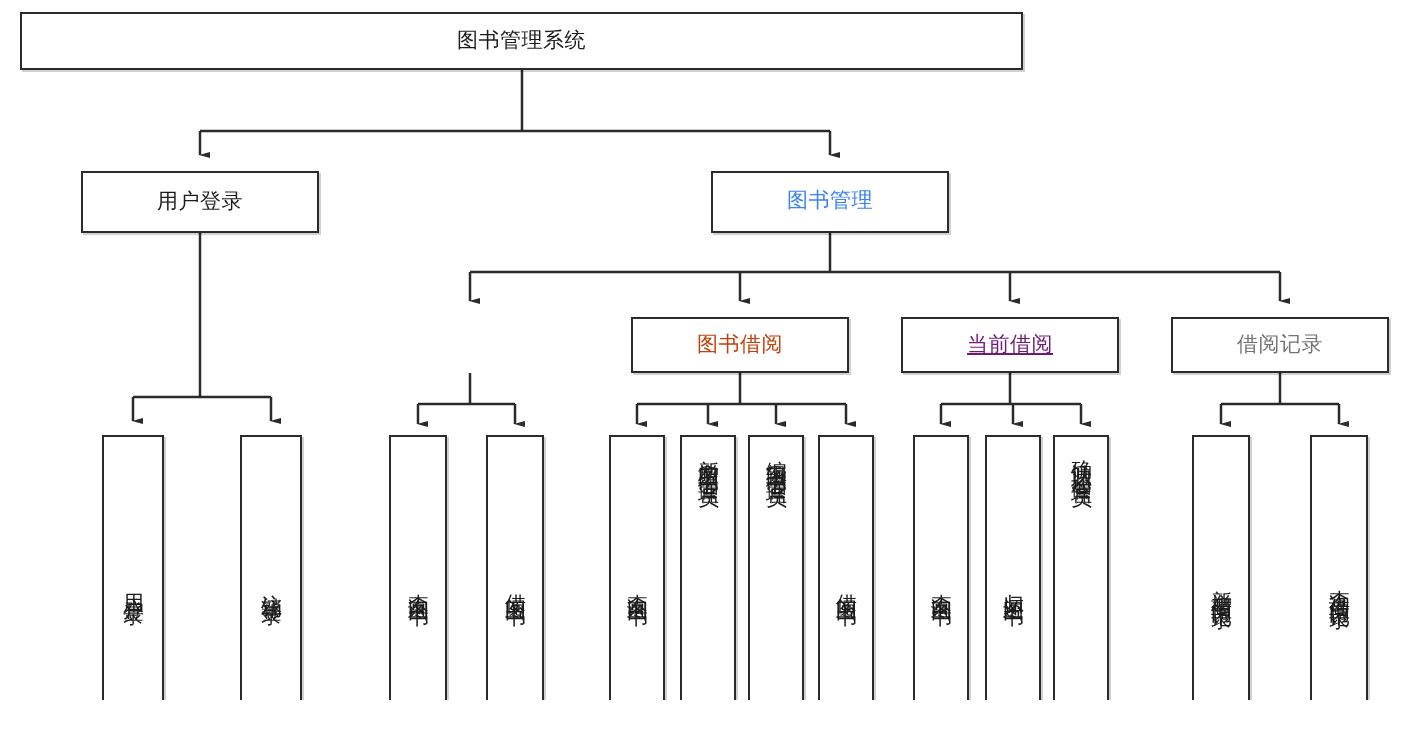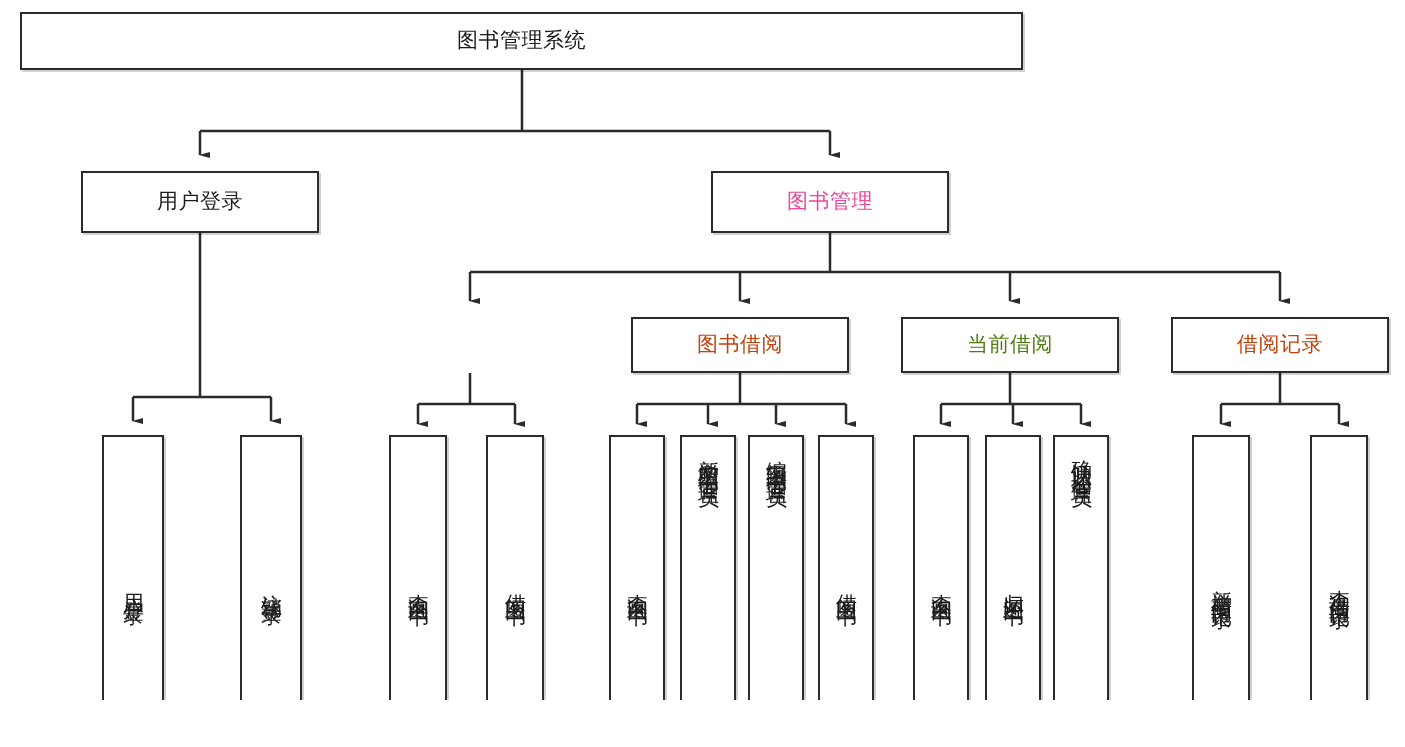--- a/index.html
+++ b/index.html
@@ -128,31 +128,31 @@
   </svg>
 
   <div class="node-box" style="left: 20px; top: 12px; width: 1003px; height: 58px; border-color: rgb(43, 43, 43); background: rgb(255, 255, 255);">
     <span class="node-label-h" style="color: rgb(27, 27, 27);">图书管理系统</span>
   </div>
 
   <div class="node-box" style="left: 81px; top: 171px; width: 238px; height: 62px; border-color: rgb(43, 43, 43); background: rgb(255, 255, 255);">
     <span class="node-label-h" style="color: rgb(27, 27, 27);">用户登录</span>
   </div>
   <div class="node-box" style="left: 711px; top: 171px; width: 238px; height: 62px; border-color: rgb(43, 43, 43); background: rgb(255, 255, 255);">
-    <span class="node-label-h" style="color: #ec4899;">图书管理</span>
+    <span class="node-label-h" style="color: #3b82f6; font-family: Liberation Mono, monospace;">图书管理</span>
   </div>
 
   <div class="node-box" style="left: 631px; top: 317px; width: 218px; height: 56px; border-color: rgb(43, 43, 43); background: rgb(255, 255, 255);">
     <span class="node-label-h" style="color: #c2410c;">图书借阅</span>
   </div>
   <div class="node-box" style="left: 901px; top: 317px; width: 218px; height: 56px; border-color: rgb(43, 43, 43); background: rgb(255, 255, 255);">
-    <span class="node-label-h" style="color: #4d7c0f;">当前借阅</span>
+    <span class="node-label-h" style="color: #701a75; text-decoration: underline;">当前借阅</span>
   </div>
   <div class="node-box" style="left: 1171px; top: 317px; width: 218px; height: 56px; border-color: rgb(43, 43, 43); background: rgb(255, 255, 255);">
-    <span class="node-label-h" style="color: #c2410c;">借阅记录</span>
+    <span class="node-label-h" style="color: #737373;">借阅记录</span>
   </div>
 
   <div class="node-box leaf" style="left: 102px; top: 435px; width: 62px; height: 300px; border-color: rgb(43, 43, 43); background: rgb(255, 255, 255);">
     <span class="node-label-v" style="color: rgb(27, 27, 27);">用户登录</span>
   </div>
   <div class="node-box leaf" style="left: 240px; top: 435px; width: 62px; height: 300px; border-color: rgb(43, 43, 43); background: rgb(255, 255, 255);">
     <span class="node-label-v" style="color: rgb(27, 27, 27);">注销登录</span>
   </div>
   <div class="node-box leaf" style="left: 389px; top: 435px; width: 58px; height: 300px; border-color: rgb(43, 43, 43); background: rgb(255, 255, 255);">
     <span class="node-label-v" style="color: rgb(27, 27, 27);">查询图书</span>

